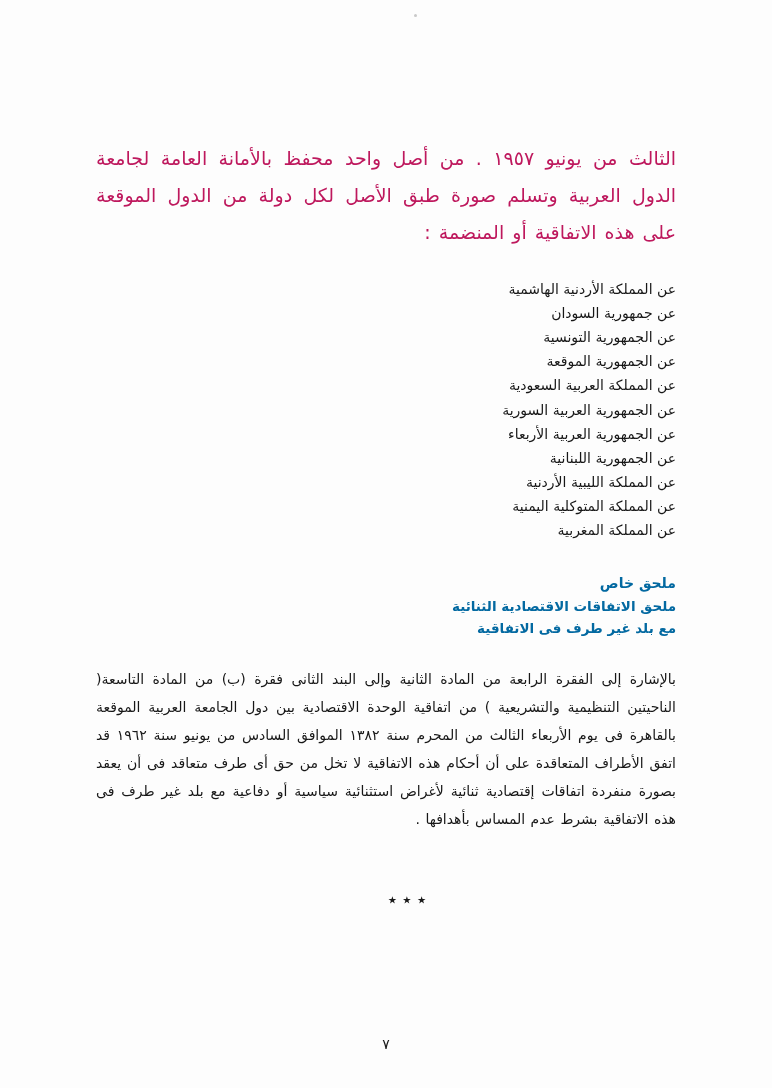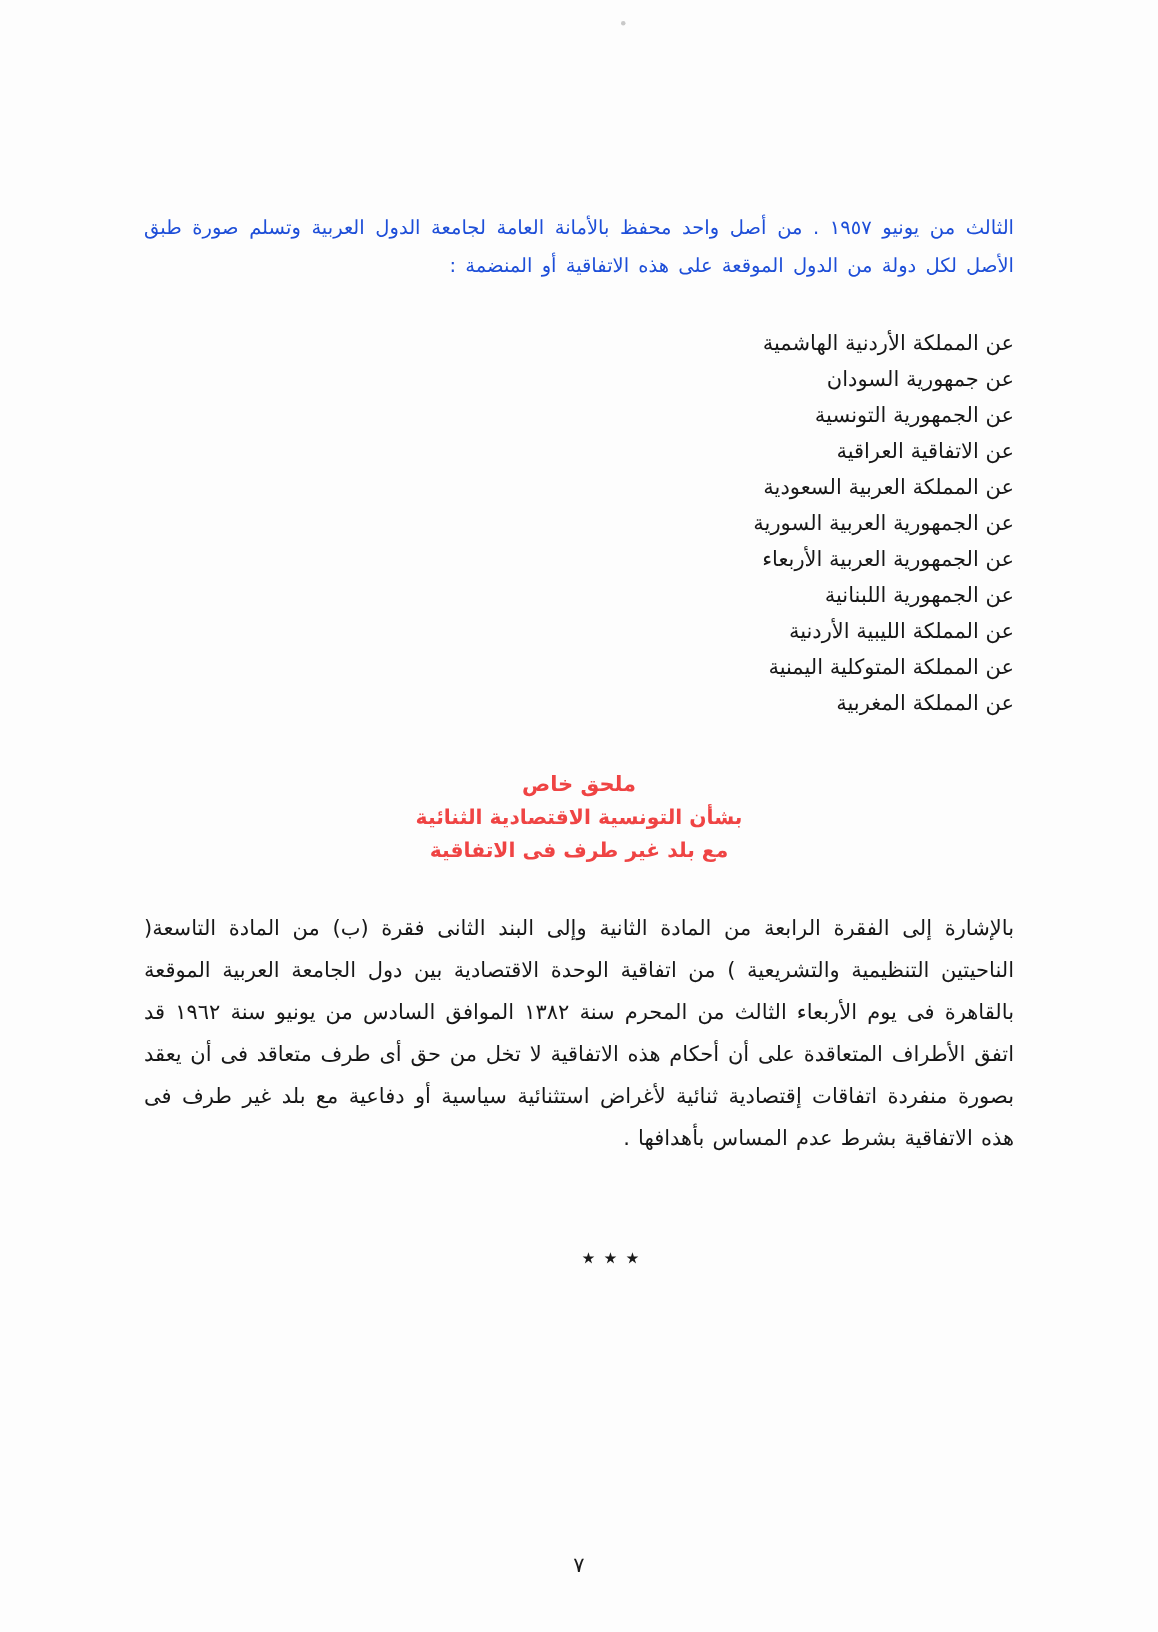--- a/index.html
+++ b/index.html
@@ -33,45 +33,45 @@
   .content {
     position: absolute;
     top: 140px;
     left: 96px;
     right: 96px;
   }
 
   .intro {
     direction: rtl;
     text-align: justify;
-    font-size: 13px;
+    font-size: 19px;
     line-height: 1.95;
     letter-spacing: 0px;
     word-spacing: 2px;
-    color: #1d4ed8;
+    color: #be185d;
   }
   .intro p { margin: 0; }
 
   .signatories {
     margin-top: 26px;
     direction: rtl;
     font-size: 14px;
     line-height: 1.72;
     color: #171717;
   }
   .signatories div { white-space: nowrap; }
 
   .annex {
     margin-top: 30px;
     direction: rtl;
-    text-align: center;
+    text-align: right;
     font-weight: bold;
     font-size: 13.5px;
     line-height: 1.62;
-    color: #ef4444;
+    color: #0369a1;
   }
   .annex .annex-title {
     font-size: 14px;
     margin-bottom: 1px;
   }
 
   .body-text {
     margin-top: 26px;
     direction: rtl;
     text-align: justify;
@@ -111,33 +111,33 @@
   <div class="content">
 
     <div class="intro">
       <p>الثالث من يونيو ١٩٥٧ . من أصل واحد محفظ بالأمانة العامة لجامعة الدول العربية وتسلم صورة طبق الأصل لكل دولة من الدول الموقعة على هذه الاتفاقية أو المنضمة :</p>
     </div>
 
     <div class="signatories">
       <div>عن المملكة الأردنية الهاشمية</div>
       <div>عن جمهورية السودان</div>
       <div>عن الجمهورية التونسية</div>
-      <div>عن الاتفاقية العراقية</div>
+      <div>عن الجمهورية الموقعة</div>
       <div>عن المملكة العربية السعودية</div>
       <div>عن الجمهورية العربية السورية</div>
       <div>عن الجمهورية العربية الأربعاء</div>
       <div>عن الجمهورية اللبنانية</div>
       <div>عن المملكة الليبية الأردنية</div>
       <div>عن المملكة المتوكلية اليمنية</div>
       <div>عن المملكة المغربية</div>
     </div>
 
     <div class="annex">
       <div class="annex-title">ملحق خاص</div>
-      <div>بشأن التونسية الاقتصادية الثنائية</div>
+      <div>ملحق الاتفاقات الاقتصادية الثنائية</div>
       <div>مع بلد غير طرف فى الاتفاقية</div>
     </div>
 
     <div class="body-text">
       <p>بالإشارة إلى الفقرة الرابعة من المادة الثانية وإلى البند الثانى فقرة (ب) من المادة التاسعة( الناحيتين التنظيمية والتشريعية ) من اتفاقية الوحدة الاقتصادية بين دول الجامعة العربية الموقعة بالقاهرة فى يوم الأربعاء الثالث من المحرم سنة ١٣٨٢ الموافق السادس من يونيو سنة ١٩٦٢ قد اتفق الأطراف المتعاقدة على أن أحكام هذه الاتفاقية لا تخل من حق أى طرف متعاقد فى أن يعقد بصورة منفردة اتفاقات إقتصادية ثنائية لأغراض استثنائية سياسية أو دفاعية مع بلد غير طرف فى هذه الاتفاقية بشرط عدم المساس بأهدافها .</p>
     </div>
 
     <div class="asterisks">٭ ٭ ٭</div>
 
   </div>

